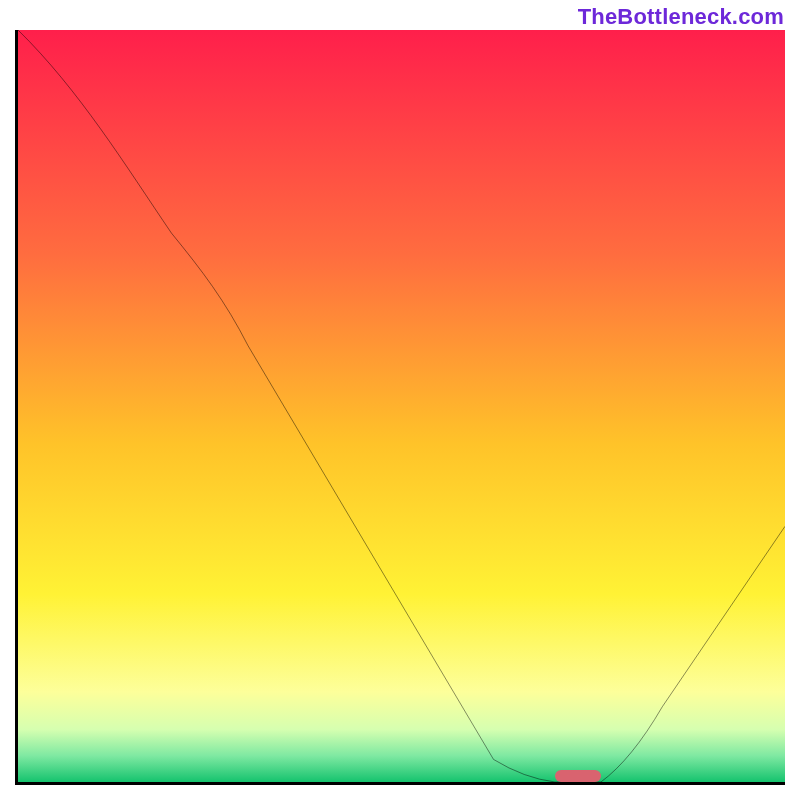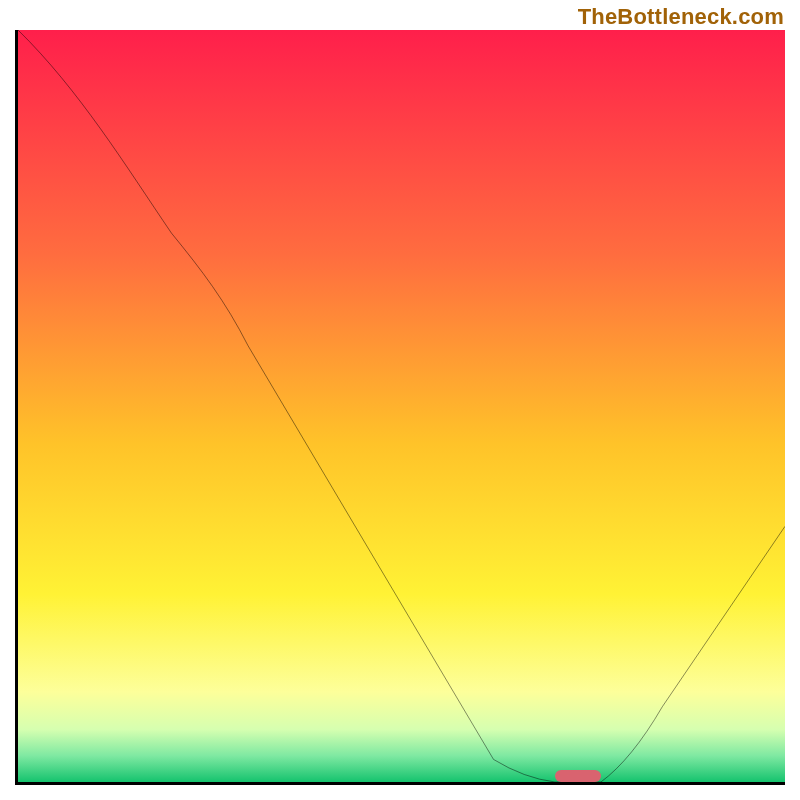--- a/index.html
+++ b/index.html
@@ -15,21 +15,21 @@
     position: relative;
     width: 800px;
     height: 800px;
   }
   .watermark {
     position: absolute;
     top: 4px;
     right: 16px;
     font-size: 22px;
     font-weight: 600;
-    color: #a16207;
+    color: #6d28d9;
     letter-spacing: 0.2px;
     z-index: 5;
   }
   .plot-area {
     position: absolute;
     left: 15px;
     top: 30px;
     width: 770px;
     height: 755px;
     border-left: 3px solid #000;

